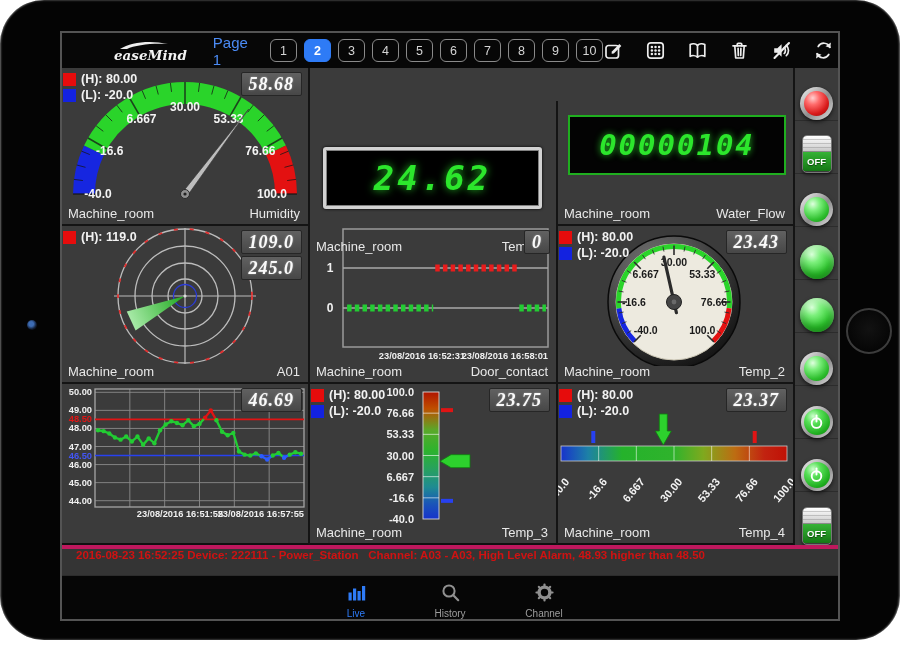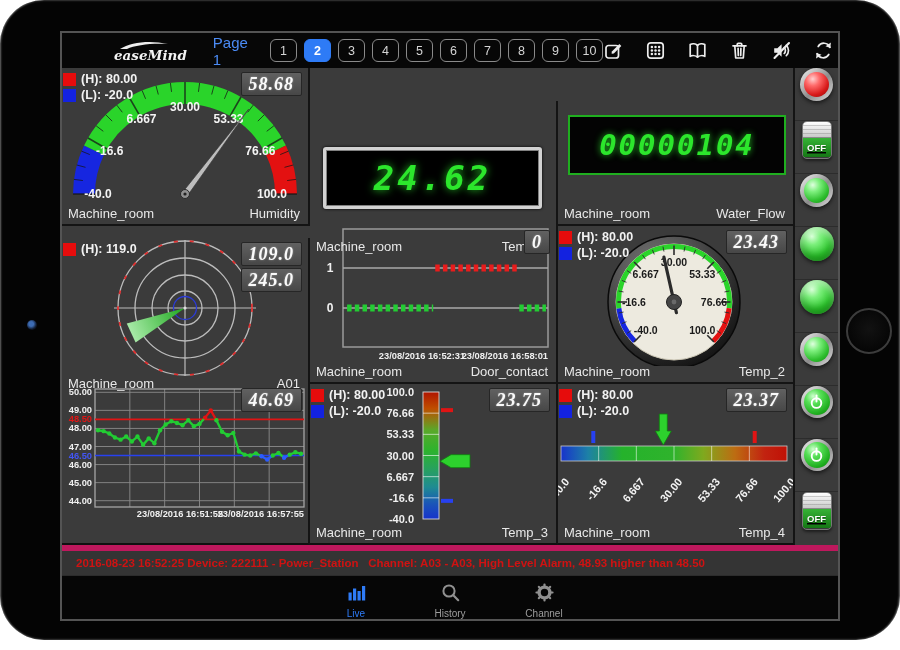--- a/index.html
+++ b/index.html
@@ -49,42 +49,42 @@
   .lcddigits{width:100%;height:100%;display:flex;align-items:center;justify-content:center;
     color:#2ce62c;font-family:"DejaVu Sans Mono",monospace;font-style:italic;font-weight:bold;font-size:34px;
     letter-spacing:3px;text-shadow:0 0 8px rgba(44,230,44,.8);}
   .cntframe{position:absolute;left:10px;top:47px;width:218px;height:60px;background:#030303;border:2px solid #1fae1f;}
   .cntdigits{width:100%;height:100%;display:flex;align-items:center;justify-content:center;
     color:#2ce62c;font-family:"DejaVu Sans Mono",monospace;font-style:italic;font-weight:bold;font-size:29px;
     letter-spacing:2px;text-shadow:0 0 7px rgba(44,230,44,.8);}
 
   
   .ledcol{position:absolute;left:733px;top:0;width:43px;height:477px;}
-  .ledcell{height:53px;display:flex;align-items:flex-start;justify-content:center;border-bottom:1px solid #2c2c2c;text-decoration:underline;}
+  .ledcell{height:53px;display:flex;align-items:flex-end;justify-content:center;border-bottom:1px solid #2c2c2c;}
   .ledcell:last-child{border-bottom:none;}
   .bigled{width:34px;height:34px;border-radius:50%;}
   .bigled.green{background:radial-gradient(circle at 35% 28%, #d8ffd8 0%, #7cf07c 25%, #33cc33 60%, #17a017 100%);
     box-shadow:inset 0 -5px 8px rgba(0,80,0,.45), inset 0 4px 6px rgba(255,255,255,.55), 0 2px 4px rgba(0,0,0,.6);}
   .rim{width:33px;height:33px;border-radius:50%;background:linear-gradient(135deg,#f4f4f4,#8c8c8c 55%,#e0e0e0);
     display:flex;align-items:center;justify-content:center;box-shadow:0 2px 4px rgba(0,0,0,.6);}
   .bulb{width:25px;height:25px;border-radius:50%;}
   .bulb.red{background:radial-gradient(circle at 35% 28%, #ffd0d0 0%, #ff6a6a 28%, #d81a1a 65%, #8f0606 100%);}
   .bulb.green{background:radial-gradient(circle at 35% 28%, #dfffdf, #7ef07e 28%, #2fbf2f 65%, #0d870d 100%);}
   .pwr{width:32px;height:32px;border-radius:50%;background:linear-gradient(135deg,#f0f0f0,#909090 60%,#d8d8d8);
     display:flex;align-items:center;justify-content:center;box-shadow:0 2px 4px rgba(0,0,0,.6);}
   .pwrin{width:26px;height:26px;border-radius:50%;display:flex;align-items:center;justify-content:center;
     background:radial-gradient(circle at 35% 28%, #cfffcf, #57e057 30%, #1fae1f 70%, #0c7d0c);}
   .switch{width:30px;height:38px;border-radius:5px;overflow:hidden;border:1.5px solid #777;box-shadow:0 2px 3px rgba(0,0,0,.5);}
   .swtop{height:16px;background:repeating-linear-gradient(to bottom, rgba(120,120,120,0) 0 3px, rgba(120,120,120,.35) 3px 4px),linear-gradient(#fff,#c9c9c9);border-bottom:1px solid #8a8a8a;}
   .swbot{height:calc(100% - 17px);background:linear-gradient(#36b336,#157715);color:#fff;
     font-size:9.5px;font-weight:bold;display:flex;align-items:center;justify-content:center;text-shadow:0 1px 1px rgba(0,0,0,.5);}
 
   
-  .alarmbar{position:absolute;left:0;top:512px;width:776px;height:30px;background:#343434;border-top:6px solid #be185d;
-    display:flex;align-items:center;overflow:hidden;}
+  .alarmbar{position:absolute;left:0;top:512px;width:776px;height:30px;background:#343434;border-top:4px solid #be185d;
+    display:flex;overflow:hidden;}
   .alarmtext{color:#cf1212;font-size:11.5px;font-weight:bold;padding-left:14px;white-space:pre;}
   .navbar{position:absolute;left:0;top:542px;width:776px;height:44px;background:#060606;border-top:1px solid #2c2c2c;
     display:flex;align-items:flex-end;justify-content:center;gap:42px;}
   .nav-item{display:flex;flex-direction:column;align-items:center;width:52px;gap:1px;}
   .nav-label{font-size:10px;color:#9e9e9e;}
   .nav-item.active .nav-label{color:#2e7bf6;}
   svg text{font-family:"Liberation Sans",sans-serif;}
 </style>
 </head>
 <body>
@@ -232,21 +232,21 @@
           </div>
           <div class="widget" style="left: 496px; top: 0px; width: 237px; height: 158px;">
             <div class="cntframe">
               <div class="cntdigits">00000104</div>
             </div>
             <div class="wfoot">
               <span>Machine_room</span>
               <span>Water_Flow</span>
             </div>
           </div>
-          <div class="widget" style="left: 0px; top: 158px; width: 248px; height: 158px; margin-top: 12px;"><div class="legend">
+          <div class="widget" style="left: 0px; top: 158px; width: 248px; height: 158px;"><div class="legend">
               <div class="lrow">
                 <span class="lsq" style="background: rgb(230, 12, 12);"></span>
                 <span class="ltx">(H): 119.0</span>
               </div>
             </div><div class="vpanel" style="top: 4px;">109.0</div><div class="vpanel" style="top: 30px;">245.0</div><svg width="246" height="140" viewBox="0 0 246 140">
               <line x1="52" y1="70" x2="194" y2="70" stroke="#bcbcbc" stroke-width="1.2"></line>
               <line x1="123" y1="2" x2="123" y2="138" stroke="#bcbcbc" stroke-width="1.2"></line>
               <circle cx="123" cy="70" r="67" stroke="#bcbcbc" stroke-width="1.3" fill="none"></circle>
               <circle cx="123" cy="70" r="50" stroke="#bcbcbc" stroke-width="1.3" fill="none"></circle>
               <circle cx="123" cy="70" r="33" stroke="#bcbcbc" stroke-width="1.3" fill="none"></circle>

